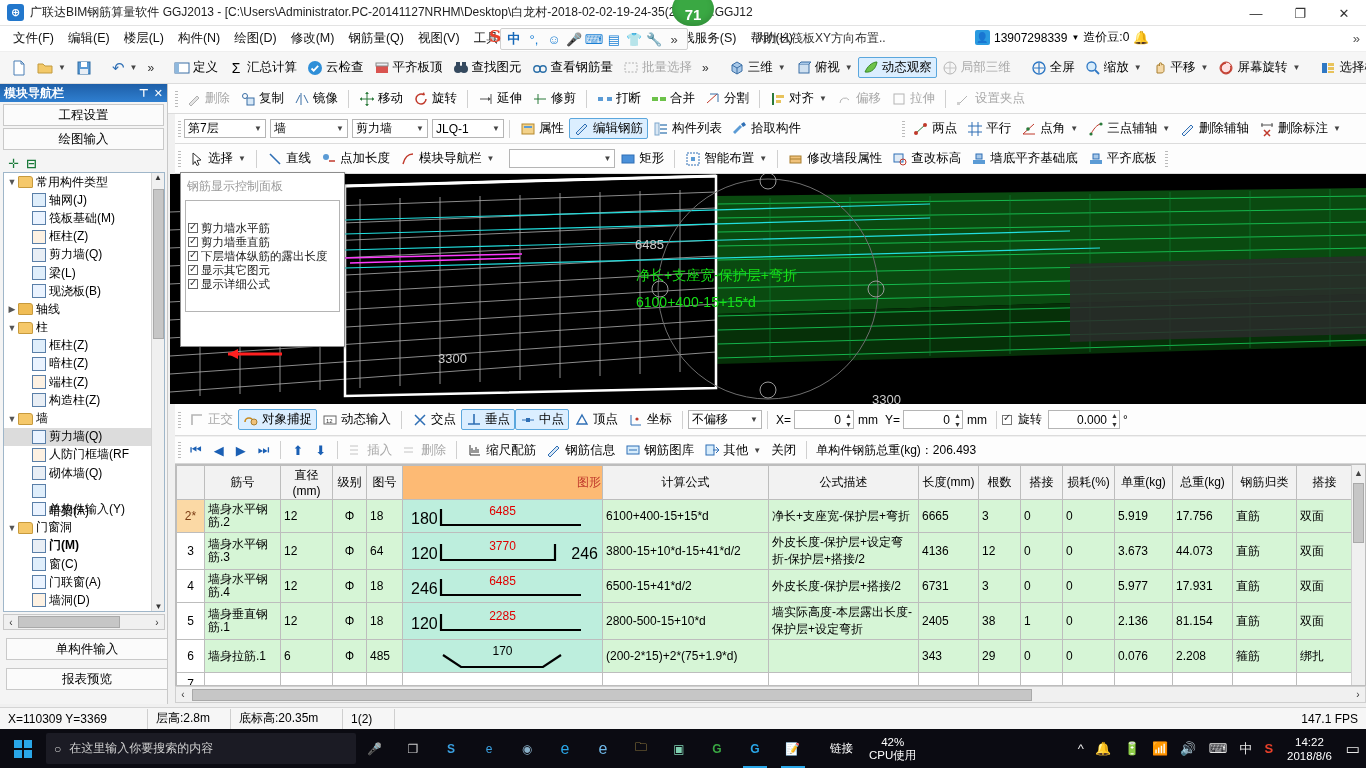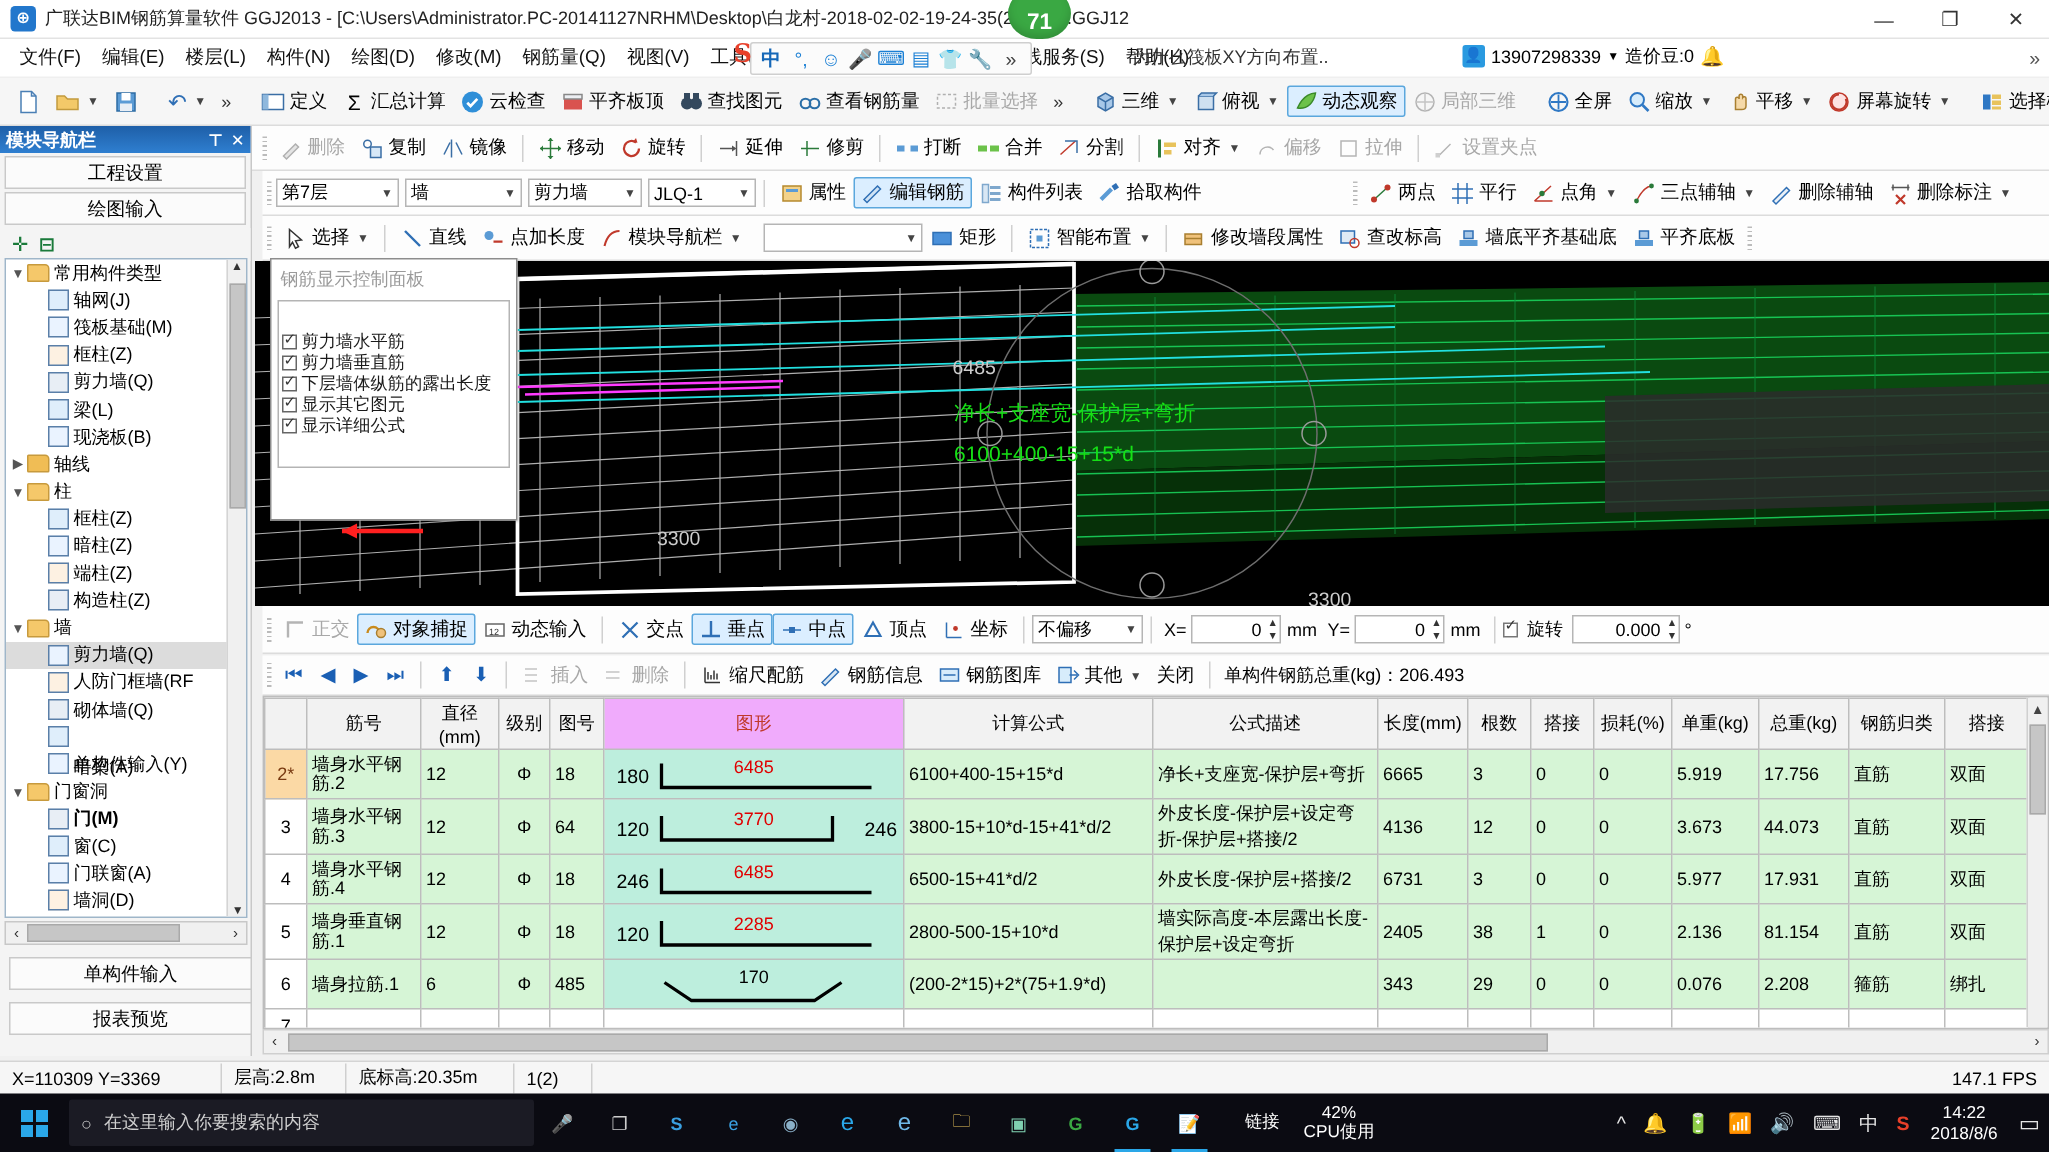--- a/index.html
+++ b/index.html
@@ -121,32 +121,32 @@
   .tbltool{ position:absolute; left:175px; top:437px; width:1191px; height:27px;
     background:#fdfdfd; border-bottom:1px solid #d6d6d6; display:flex; align-items:center;}
   .navbtn{ color:#1a5fb4; font-size:13px; padding:0 6px;}
 
   
   .tblwrap{ position:absolute; left:175px; top:464px; width:1191px; height:222px;
     background:#fff; border:1px solid #bdbdbd; overflow:hidden;}
   table.rb{ border-collapse:collapse; table-layout:fixed; width:1176px;}
   table.rb th{ background:#f2f2f2; border:1px solid #bdbdbd; font-weight:normal;
     font-size:12px; height:22px; color:#000;}
-  table.rb th.fig{ background:#f0abfc; color:#c0392b; }
+  table.rb th.fig{ background:#fdba74; color:#c0392b;text-align:right; }
   table.rb td{ border:1px solid #bdbdbd; background:#d6f5d6; font-size:12px;
     height:33px; padding:1px 3px; vertical-align:middle; color:#000;}
   table.rb td.num{ background:#ffffff; text-align:center; }
   table.rb td.hl{ background:#fbd9a5; text-align:center; color:#7a3b12;}
   table.rb td.figc{ background:#bdeedd; padding:0; }
   table.rb tr.empty td{ background:#fff; height:22px;}
   .sname{ line-height:13px; }
   .figcell{ position:relative; width:100%; height:31px; }
   .figlabel{ position:absolute; color:#e00000; font-size:12px; left:50%; transform:translateX(-50%); top:3px;}
   .figlabel.blk{ color:#000;}
-  .endlab{ position:absolute; font-size:13px; color:#000; top:9px;}
+  .endlab{ position:absolute; font-size:16px; color:#000; top:9px;}
   .hdrscroll{ position:absolute; right:0; top:0; width:14px; height:100%;
     background:#f0f0f0; border-left:1px solid #d0d0d0;}
   .hscrollb{ position:absolute; left:175px; top:686px; width:1191px; height:17px;
     background:#f0f0f0; border:1px solid #cfcfcf; display:flex; align-items:center;}
 
   
   .statusbar{ position:absolute; left:0; top:707px; width:1366px; height:22px;
     background:#f6f6f6; border-top:1px solid #d4d4d4; display:flex; align-items:center;
     font-size:12px;}
   .sb-cell{ height:20px; display:flex; align-items:center; padding:0 8px;

